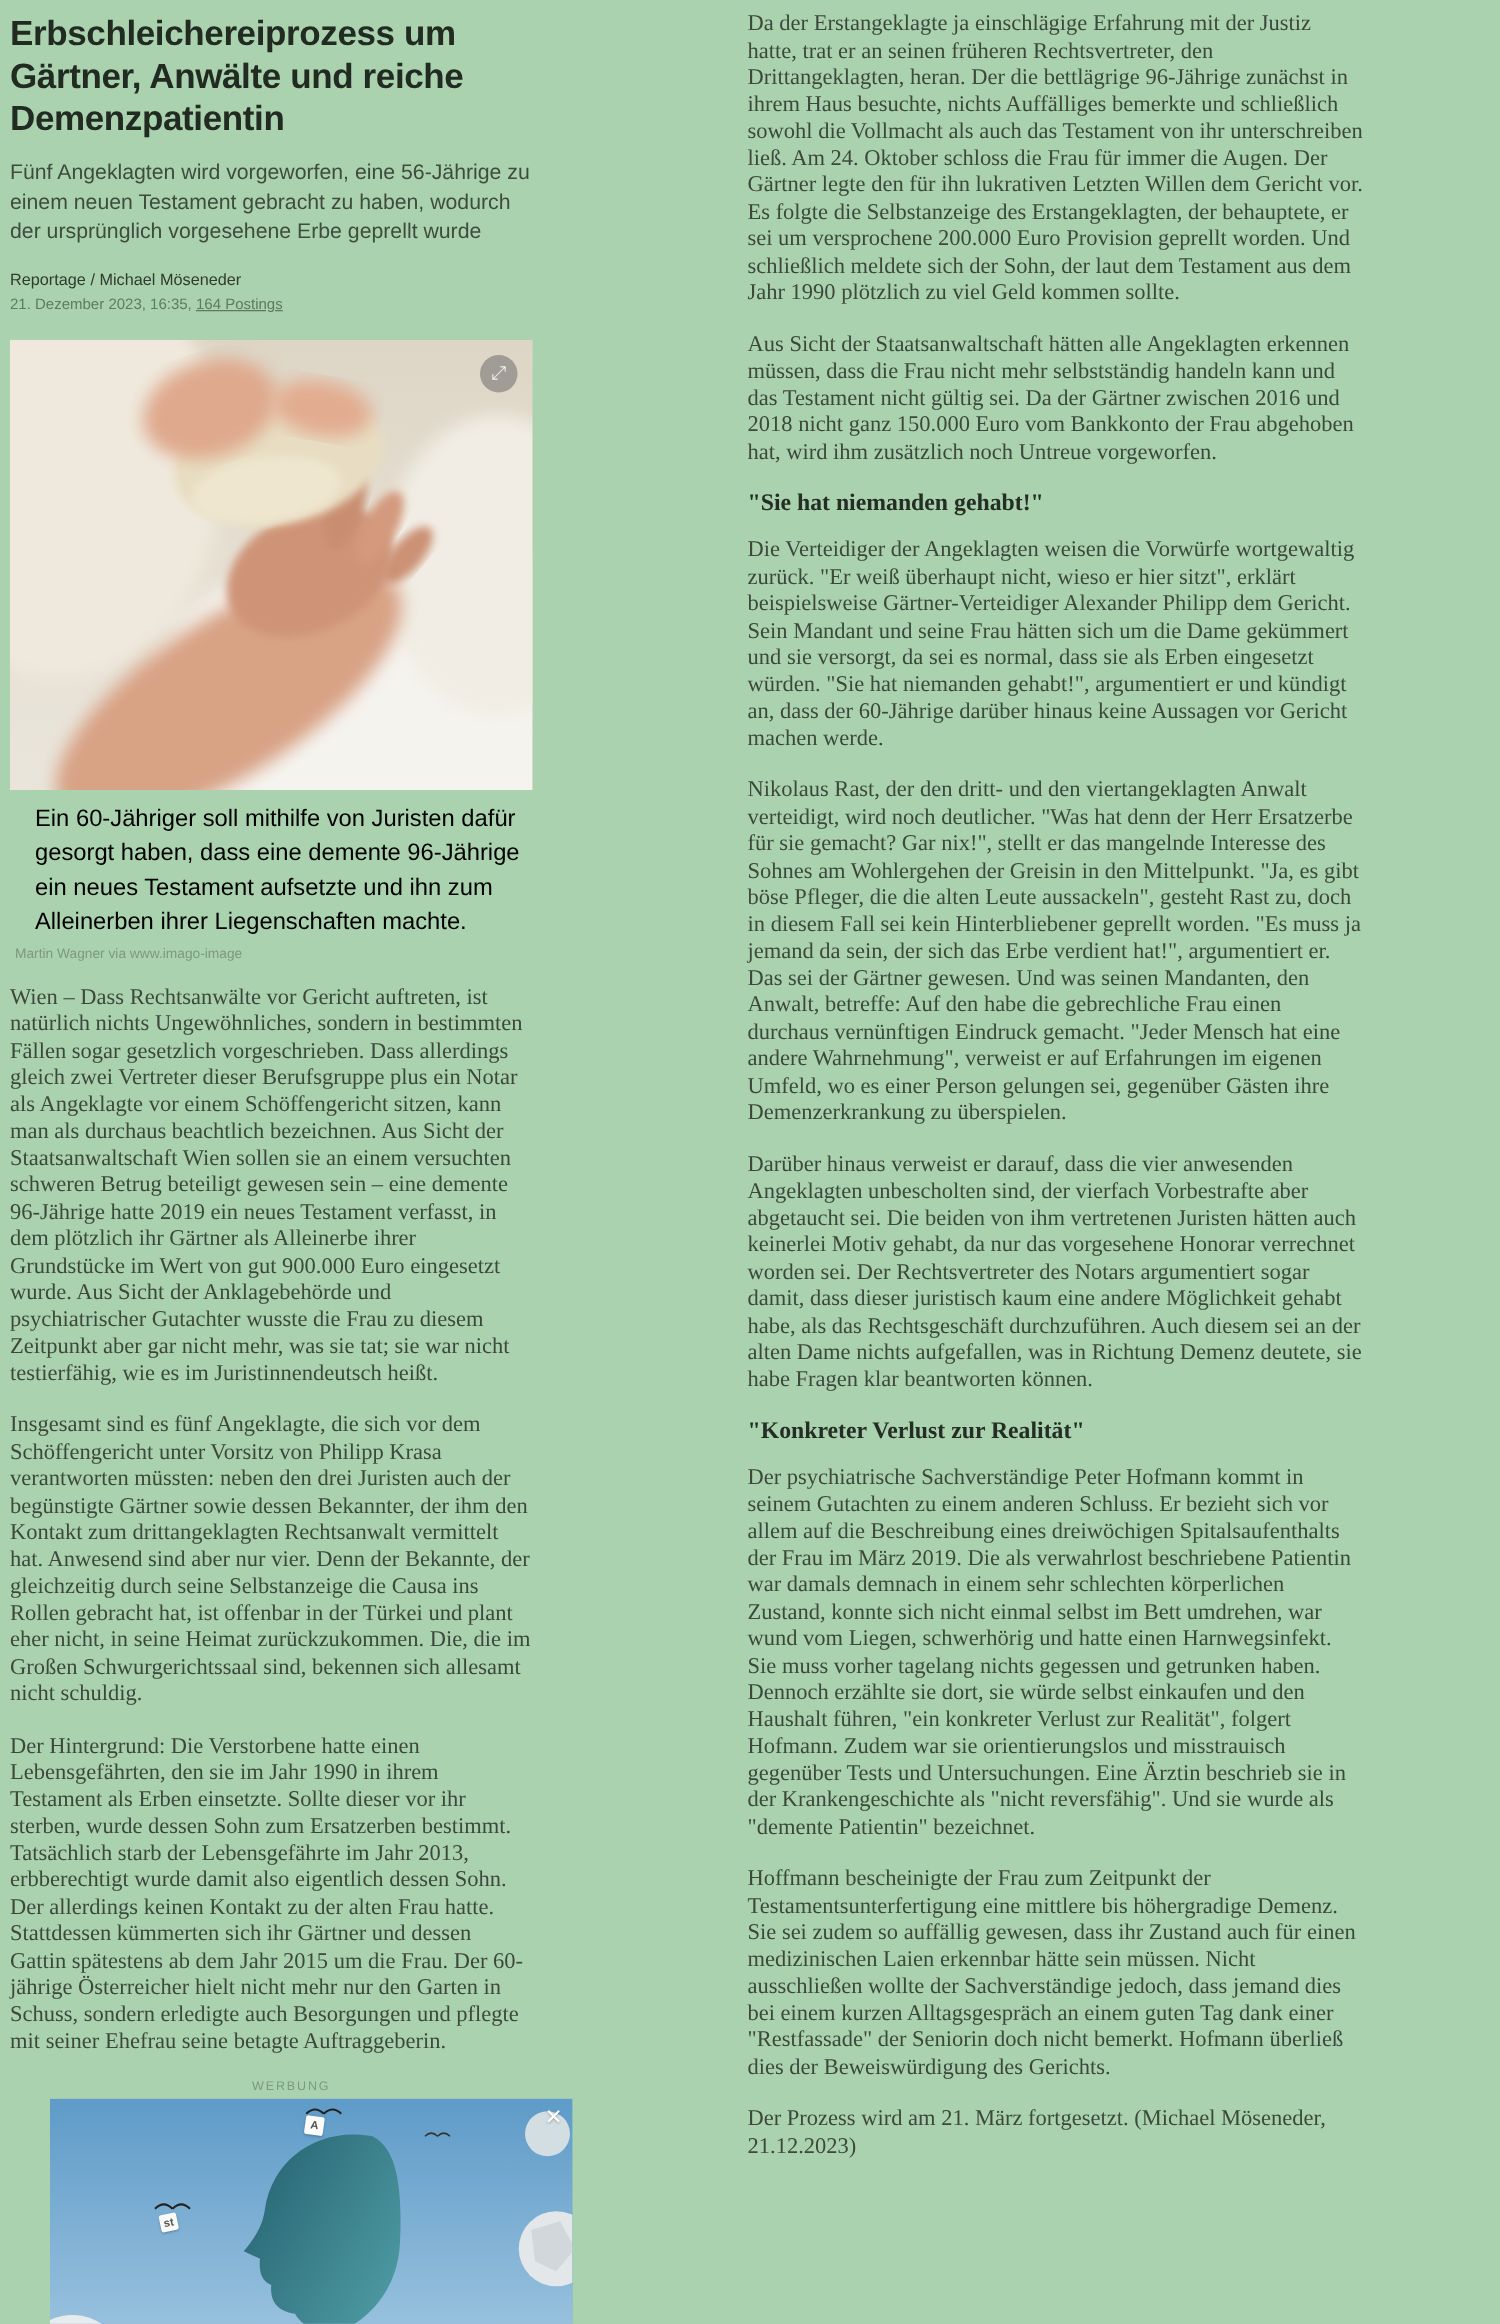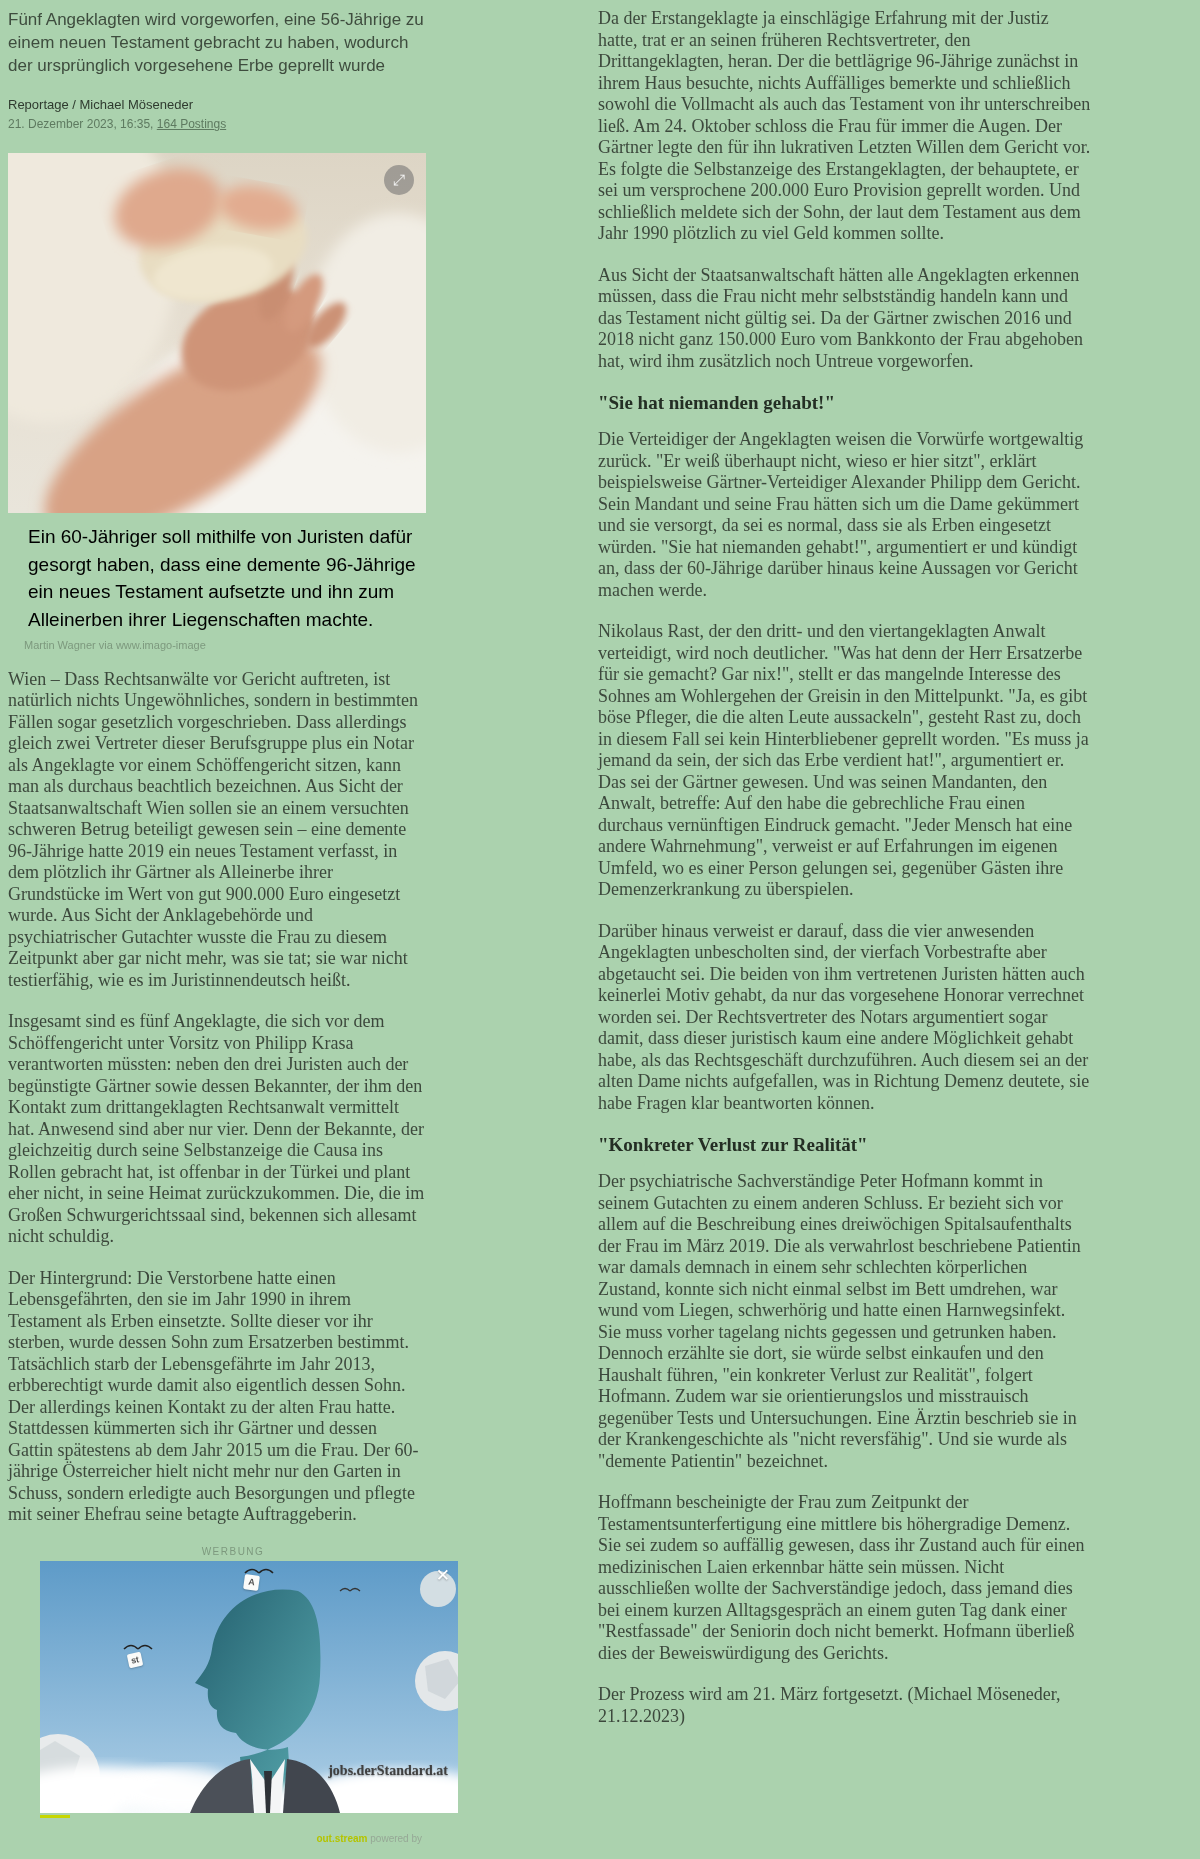--- a/index.html
+++ b/index.html
@@ -28,21 +28,21 @@
     background:#ded6c8;
   }
   .photo svg { display:block; width:100%; height:100%; }
   .enlarge-btn {
     position:absolute; top:12px; right:12px; width:30px; height:30px;
     border:none; border-radius:50%; background:rgba(110,110,110,0.55);
     color:#f2f2f2; font-size:15px; line-height:30px; text-align:center; padding:0;
     cursor:pointer;
   }
   .caption { font-size:19px; line-height:1.45; color:#000000; margin-top:10px;margin-left:20px; }
-  .credit  { font-size:11px; color:#7d997e; margin:5px 0 18px 16px; }
+  .credit  { font-size:11px; color:#7d997e; margin:5px 0 18px 4px; }
 
   p.body { font-family:"Liberation Serif", serif; font-size:18px; line-height:21.5px;
            margin:0 0 20px 0; }
   h2 { font-family:"Liberation Serif", serif; font-size:19px; color:#242e24;
        margin:26px 0 15px 0; font-weight:bold; }
   .col-right h2 { margin-top:6px; }
 
   .ad-wrap { margin:4px 0 6px 0;padding-left:32px; }
   .ad-label { text-align:center; font-size:10px; letter-spacing:1.5px; color:#7d997e;
               margin-bottom:4px; text-transform:uppercase; }
@@ -67,20 +67,21 @@
   }
   .ad-footer { position:relative; height:14px; margin-top:2px; }
   .ad-progress { position:absolute; left:0; top:0; width:30px; height:3px; background:#c6d600; }
   .ad-provider { position:absolute; right:4px; top:18px; font-size:10px; color:#96a896; }
   .ad-provider .prov-brand { color:#b4c400; font-weight:bold; }
 </style>
 </head>
 <body>
 
 <div class="col col-left">
+  <h1>Erbschleichereiprozess um Gärtner, Anwälte und reiche Demenzpatientin</h1>
   <p class="subtitle">Fünf Angeklagten wird vorgeworfen, eine 56-Jährige zu einem neuen Testament gebracht zu haben, wodurch der ursprünglich vorgesehene Erbe geprellt wurde</p>
   <div class="kicker">Reportage / Michael Möseneder</div>
   <div class="dateline">
     <span>21. Dezember 2023, 16:35,</span>
     <a>164 Postings</a>
   </div>
 
   <div class="photo">
     <svg viewBox="0 0 418 360" preserveAspectRatio="none">
       <defs>

